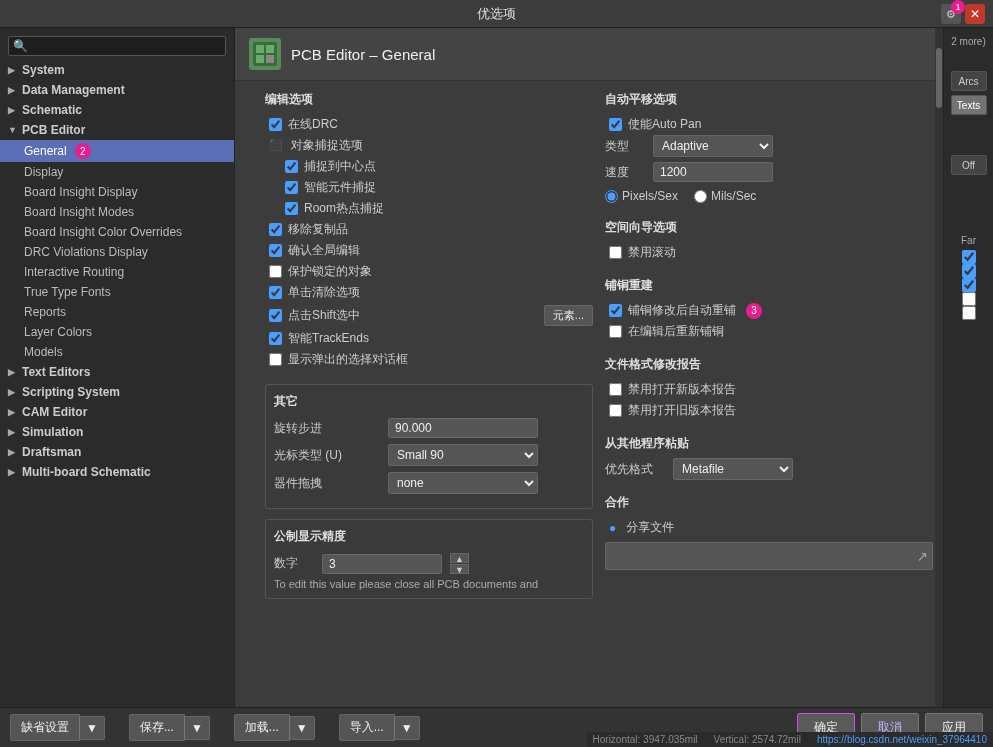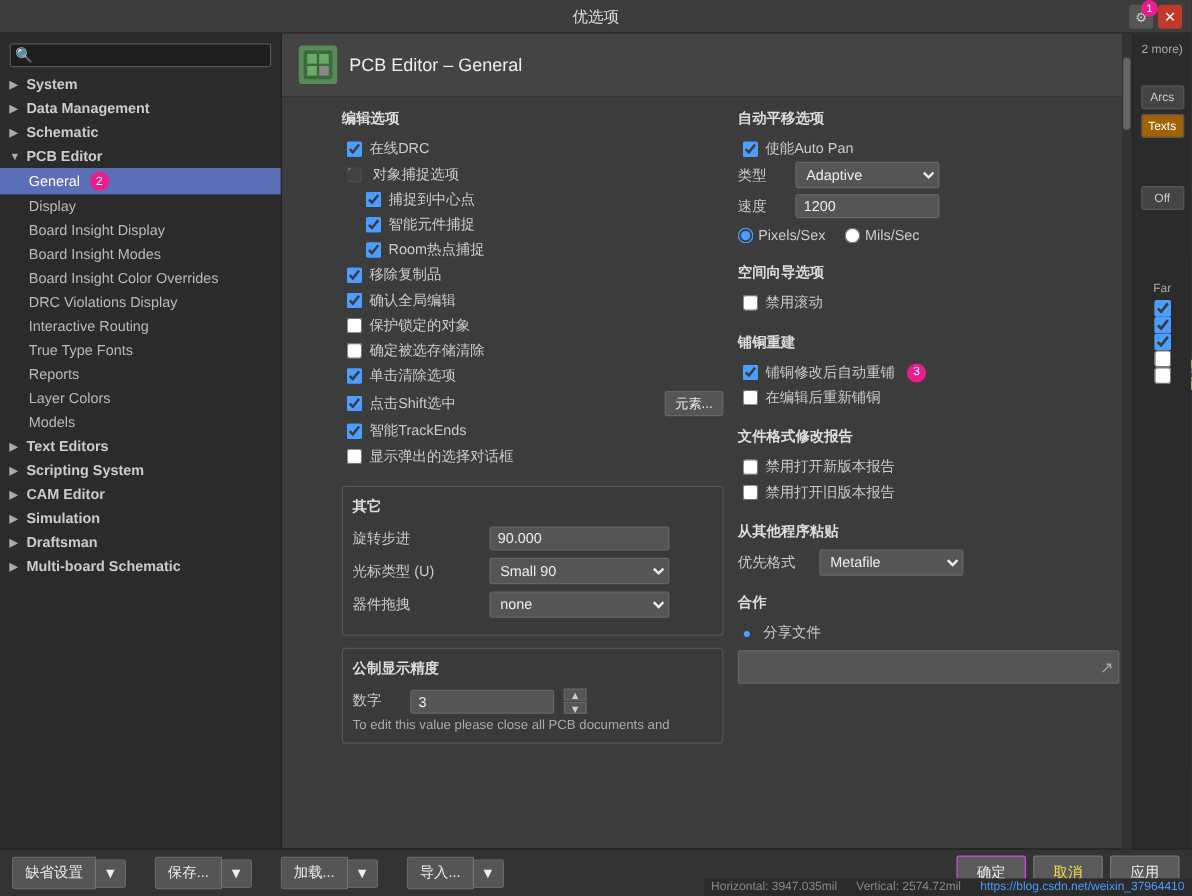--- a/index.html
+++ b/index.html
@@ -167,24 +167,23 @@
       font-size: 18px;
     }
     .panel-title {
       font-size: 15px;
       color: #eee;
       font-weight: normal;
     }
 
     
     .content-area {
-      padding: 10px 14px;
+      padding: 10px 30px;
       overflow-y: auto;
       max-height: calc(747px - 28px - 40px - 56px);
-      margin-left: 36px;
     }
 
     
     .two-col {
       display: flex;
       gap: 12px;
     }
     .col-left { flex: 1; }
     .col-right { flex: 1; }
 
@@ -406,21 +405,21 @@
       border: 1px solid #d946ef;
       color: #eee;
       padding: 5px 16px;
       font-size: 12px;
       cursor: pointer;
       border-radius: 2px;
     }
     .btn-cancel {
       background: #5a5a5a;
       border: 1px solid #777;
-      color: #fde047;
+      color: #c4b5fd;
       padding: 5px 16px;
       font-size: 12px;
       cursor: pointer;
       border-radius: 2px;
     }
     .btn-apply {
       background: #5a5a5a;
       border: 1px solid #777;
       color: #eee;
       padding: 5px 16px;
@@ -619,24 +618,20 @@
             </div>
             <div class="checkbox-row">
               <input type="checkbox" checked="" style="">
               <label>确认全局编辑</label>
             </div>
             <div class="checkbox-row">
               <input type="checkbox" style="">
               <label>保护锁定的对象</label>
             </div>
             <div class="checkbox-row">
-              <input type="checkbox" style="">
-              <label>确定被选存储清除</label>
-            </div>
-            <div class="checkbox-row">
               <input type="checkbox" checked="" style="">
               <label>单击清除选项</label>
             </div>
             <div class="checkbox-row" style="justify-content:space-between;">
               <div style="display:flex;align-items:center;gap:6px;">
                 <input type="checkbox" checked="" style="">
                 <label>点击Shift选中</label>
               </div>
               <button class="btn" style="font-size:11px;padding:2px 8px;">元素...</button>
             </div>
@@ -782,21 +777,21 @@
 
         </div>
       </div>
     </div>
 
     <div style="position:absolute;right:0;top:0;width:50px;background:#2b2b2b;border-left:1px solid #222;height:100%;display:flex;flex-direction:column;align-items:center;padding:4px 0;">
       <div style="color:#aaa;font-size:10px;padding:4px 0;white-space:nowrap;">2 more)</div>
       <div style="height:20px;"></div>
       <button class="float-btn">Arcs</button>
       <div style="height:4px;"></div>
-      <button class="float-btn" style="background:#a16207;color:white;">Texts</button>
+      <button class="float-btn" style="background:#737373;color:white;">Texts</button>
       <div style="height:40px;"></div>
       <button class="float-btn">Off</button>
       <div style="height:60px;"></div>
       <div style="color:#aaa;font-size:10px;">Far</div>
       <div style="height:4px;"></div>
       <input type="checkbox" checked="" class="float-checkbox" style="">
       <input type="checkbox" checked="" class="float-checkbox" style="">
       <input type="checkbox" checked="" class="float-checkbox" style="">
       <input type="checkbox" class="float-checkbox" style="">
       <input type="checkbox" class="float-checkbox" style="">

